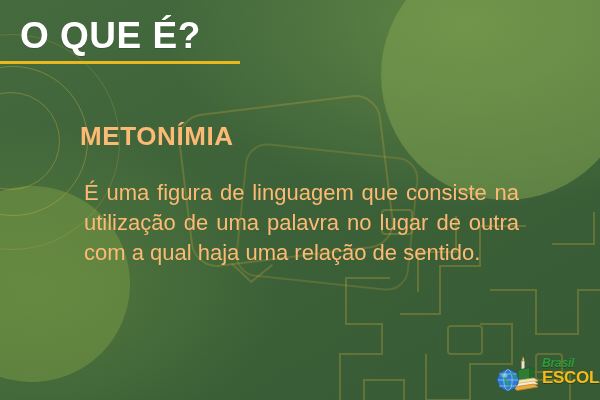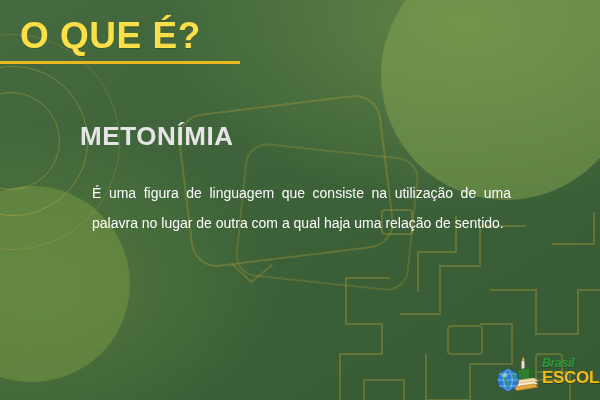--- a/index.html
+++ b/index.html
@@ -89,56 +89,56 @@
 
   
   .title {
     position: absolute;
     left: 20px;
     top: 14px;
     font-size: 37px;
     line-height: 44px;
     font-weight: 900;
     letter-spacing: 0.5px;
-    color: #fde047;
+    color: #ffffff;
     text-shadow: 0 1px 0 rgba(0,0,0,0.18);
     white-space: nowrap;
   }
   .title-rule {
     position: absolute;
     left: 0px;
     top: 61px;
     width: 240px;
     height: 3px;
     background: #e9b81f;
   }
 
   
   .content {
     position: absolute;
     left: 80px;
     top: 120px;
     width: 443px;
   }
   .subject {
-    color: #e5e5e5;
+    color: #fdba74;
     font-size: 26px;
     line-height: 32px;
     font-weight: 700;
     letter-spacing: 0.6px;
     margin: 0 0 26px 0;
   }
   .definition {
-    color: #ffffff;
-    font-size: 14px;
+    color: #fdba74;
+    font-size: 22px;
     line-height: 30px;
     font-weight: 400;
     text-align: justify;
     text-justify: inter-word;
-    margin: 12px;
+    margin: 4px;
   }
 
   
   .logo {
     position: absolute;
     left: 496px;
     top: 356px;
     width: 98px;
     height: 38px;
   }

